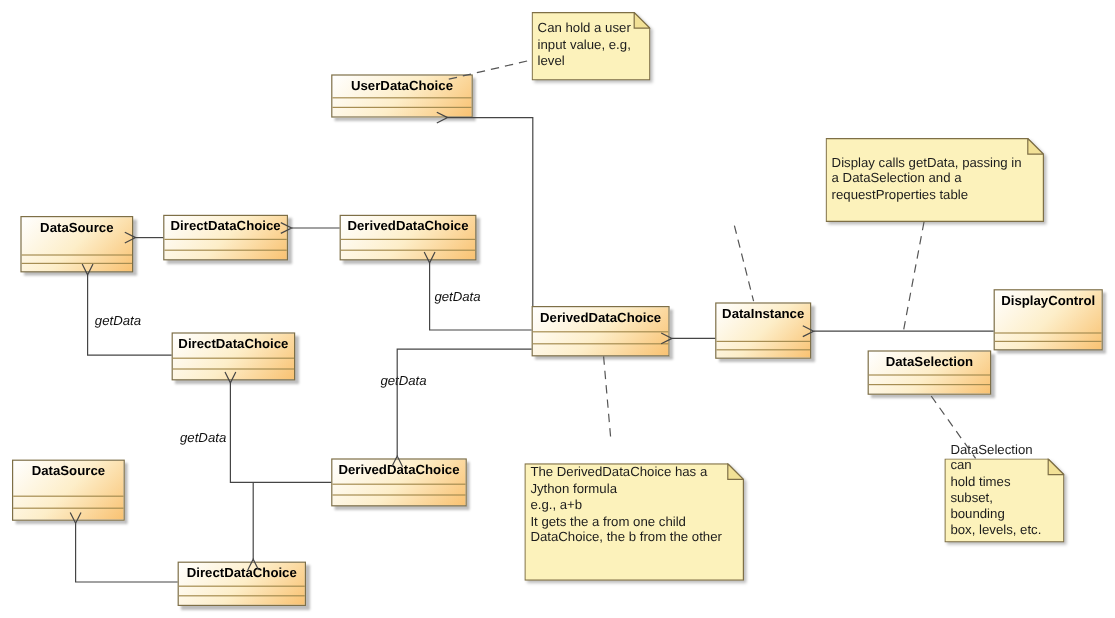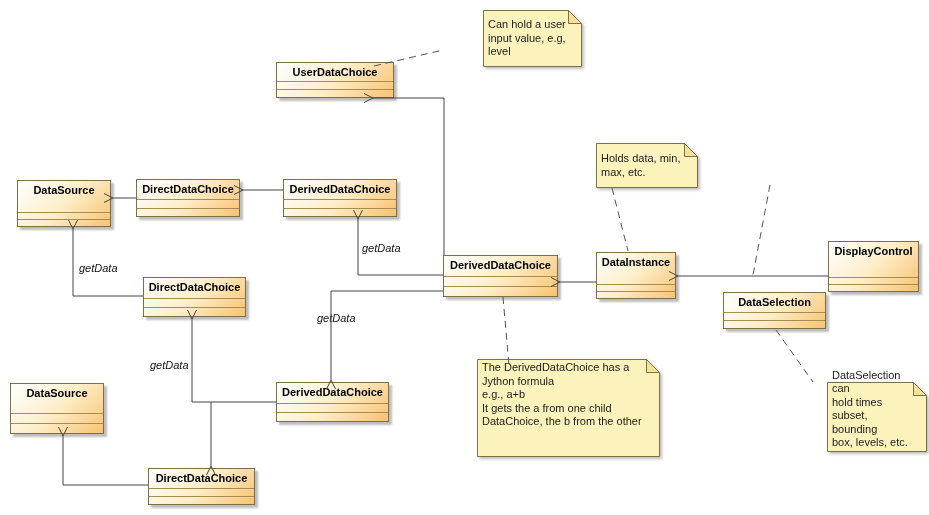--- a/index.html
+++ b/index.html
@@ -18,21 +18,21 @@
   .uml-class-title {
     flex:0 0 auto; box-sizing:border-box;
     font-weight:bold; font-size:11px; color:#000000;
     text-align:center; padding-top:3px;
     letter-spacing:0;
     overflow:hidden; white-space:nowrap;
   }
   .uml-compartment { flex:1 1 0; border-top:1px solid #a68d52; }
 
   
-  .uml-note { position:absolute;margin-left:40px; }
+  .uml-note { position:absolute; }
   .note-shape { position:absolute; left:0; top:0; filter:drop-shadow(2.5px 2.5px 1.5px #bdbdbd); }
   .note-poly { fill:#fcf2bb; stroke:#7e6f46; stroke-width:1; }
   .note-fold { fill:#f2e196; stroke:#7e6f46; stroke-width:1; }
   .note-text {
     position:absolute; inset:0; box-sizing:border-box;
     display:flex; align-items:center;
     padding:2px 14px 2px 5px;
     font-size:11px; line-height:13.5px; color:#1c1c1c;
     white-space:pre-line;
   }
@@ -124,31 +124,32 @@
   <div class="uml-note" style="left:443px;top:10px;width:99px;height:57px">
     <svg class="note-shape" width="99" height="57" viewBox="0 0 99 57">
       <polygon class="note-poly" points="0.5,0.5 85.5,0.5 98.5,13.5 98.5,56.5 0.5,56.5"></polygon>
       <path class="note-fold" d="M85.5,0.5 L85.5,13.5 L98.5,13.5 Z"></path>
     </svg>
     <div class="note-text">Can hold a user
 input value, e.g,
 level</div>
   </div>
 
-  <div class="uml-note" style="left:556px;top:143px;width:102px;height:45px">
-    <svg class="note-shape" width="102" height="45" viewBox="0 0 102 45">
-      <polygon class="note-poly" points="0.5,0.5 88.5,0.5 101.5,13.5 101.5,44.5 0.5,44.5"></polygon>
-      <path class="note-fold" d="M88.5,0.5 L88.5,13.5 L101.5,13.5 Z"></path>
-    </svg>
-    <div class="note-text">Holds data, min,
-max, etc.</div>
-  </div>
-
-
-  <div class="uml-note" style="left:437px;top:359px;width:183px;height:72px">
+
+  <div class="uml-note" style="left:688px;top:115px;width:182px;height:70px">
+    <svg class="note-shape" width="182" height="70" viewBox="0 0 182 70">
+      <polygon class="note-poly" points="0.5,0.5 168.5,0.5 181.5,13.5 181.5,69.5 0.5,69.5"></polygon>
+      <path class="note-fold" d="M168.5,0.5 L168.5,13.5 L181.5,13.5 Z"></path>
+    </svg>
+    <div class="note-text">Display calls getData, passing in
+a DataSelection and a
+requestProperties table</div>
+  </div>
+
+  <div class="uml-note" style="left:437px;top:386px;width:183px;height:72px">
     <svg class="note-shape" width="183" height="98" viewBox="0 0 183 98">
       <polygon class="note-poly" points="0.5,0.5 169.5,0.5 182.5,13.5 182.5,97.5 0.5,97.5"></polygon>
       <path class="note-fold" d="M169.5,0.5 L169.5,13.5 L182.5,13.5 Z"></path>
     </svg>
     <div class="note-text">The DerivedDataChoice has a
 Jython formula
 e.g., a+b
 It gets the a from one child
 DataChoice, the b from the other</div>
   </div>

